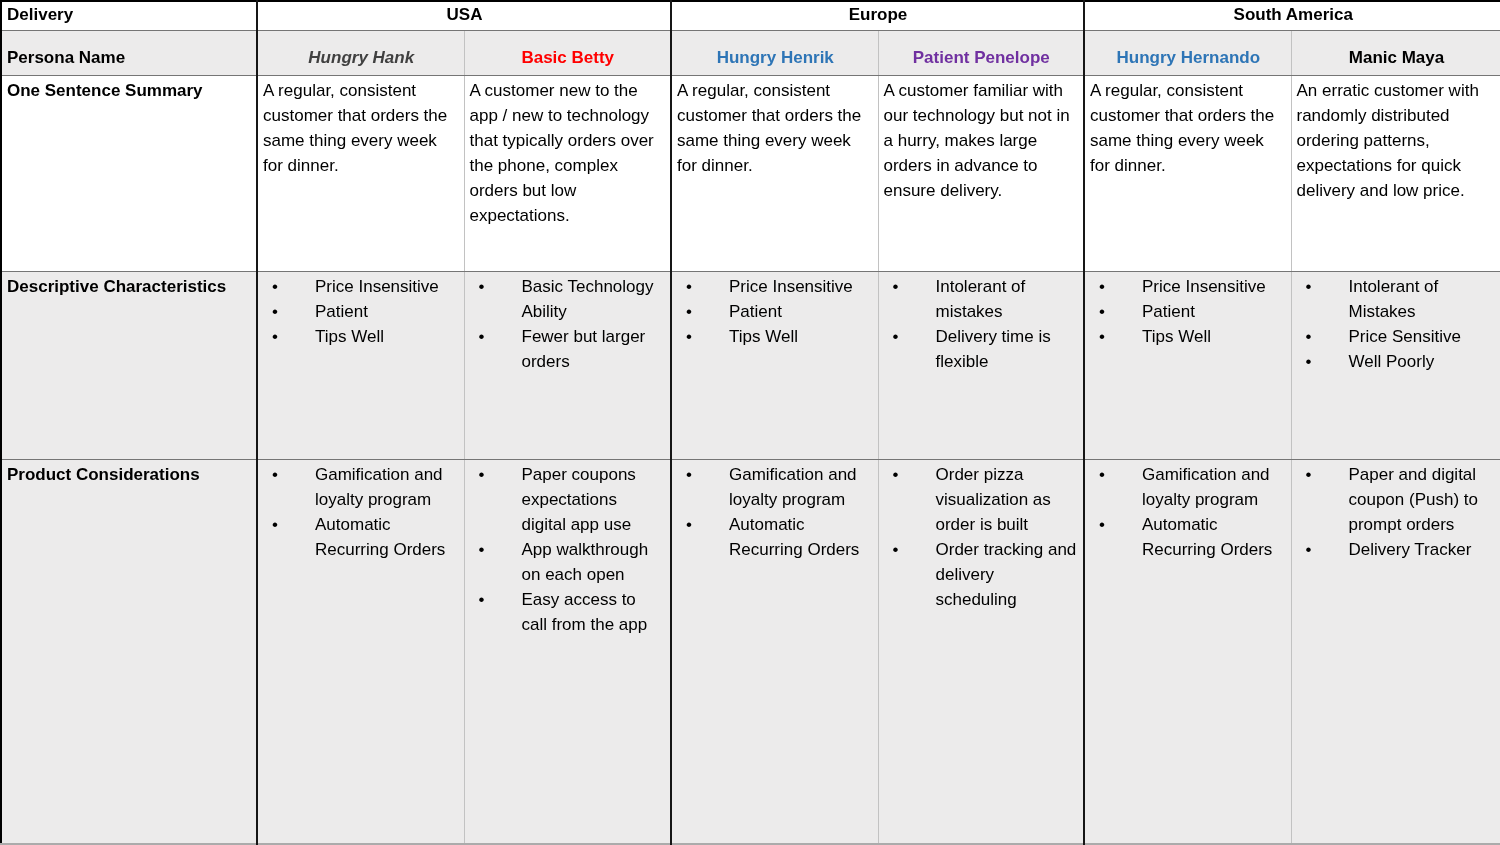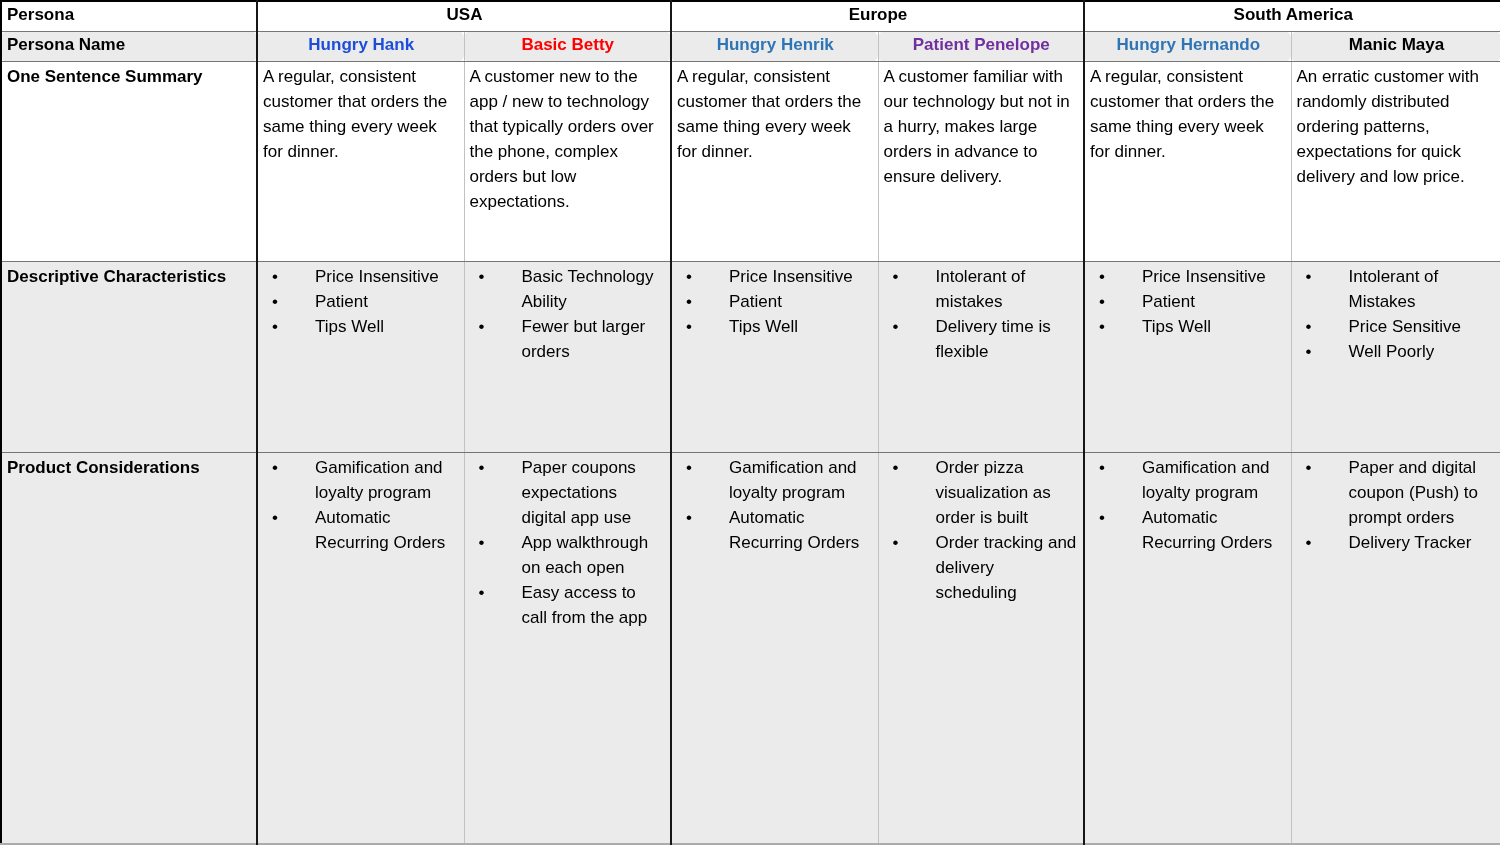--- a/index.html
+++ b/index.html
@@ -39,22 +39,21 @@
     line-height: 23px;
     padding-top: 1px;
   }
   tr.country-row td.label-cell { text-align: left; }
 
   
   tr.persona-row td {
     font-weight: bold;
     text-align: center;
     line-height: 24px;
-    padding-top: 1px;
-    border-radius: 7px;
+    padding-top: 15px;
   }
   tr.persona-row td.label-cell { text-align: left; }
 
   td.label-cell { font-weight: bold; }
 
   ul.bullets {
     list-style: none;
     margin: 0; padding: 0;
   }
   ul.bullets li {
@@ -77,29 +76,29 @@
     <col style="width:207px">
     <col style="width:207px">
     <col style="width:207px">
     <col style="width:206px">
     <col style="width:207px">
     <col style="width:210px">
   </colgroup>
 
   <tbody>
       <tr class="country-row white" style="height:27px">
-    <td class="label-cell">Persona</td>
+    <td class="label-cell">Delivery</td>
     <td colspan="2" class="group-end">USA</td>
     <td colspan="2" class="group-end">Europe</td>
     <td colspan="2">South America</td>
   </tr>
 
   <tr class="persona-row shaded" style="height:28px">
     <td class="label-cell">Persona Name</td>
-    <td style="color: #1d4ed8;">Hungry Hank</td>
+    <td style="color: #404040; font-style: italic;">Hungry Hank</td>
     <td class="group-end" style="color: rgb(255, 0, 0);">Basic Betty</td>
     <td style="color: rgb(46, 117, 182);">Hungry Henrik</td>
     <td class="group-end" style="color: rgb(112, 48, 160); margin-left: 20px;">Patient Penelope</td>
     <td style="color: rgb(46, 117, 182);">Hungry Hernando</td>
     <td style="color: #000000;">Manic Maya</td>
   </tr>
 
   <tr class="white" style="height:182px">
     <td class="label-cell">One Sentence Summary</td>
     <td>A regular, consistent customer that orders the same thing every week for dinner.</td>

